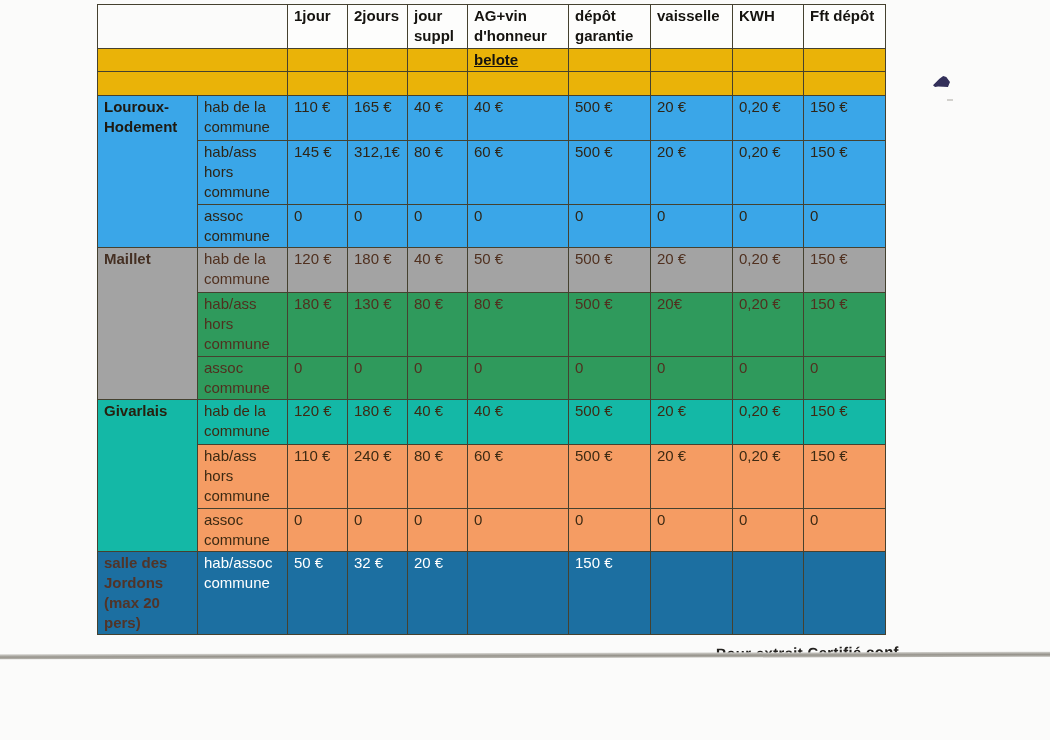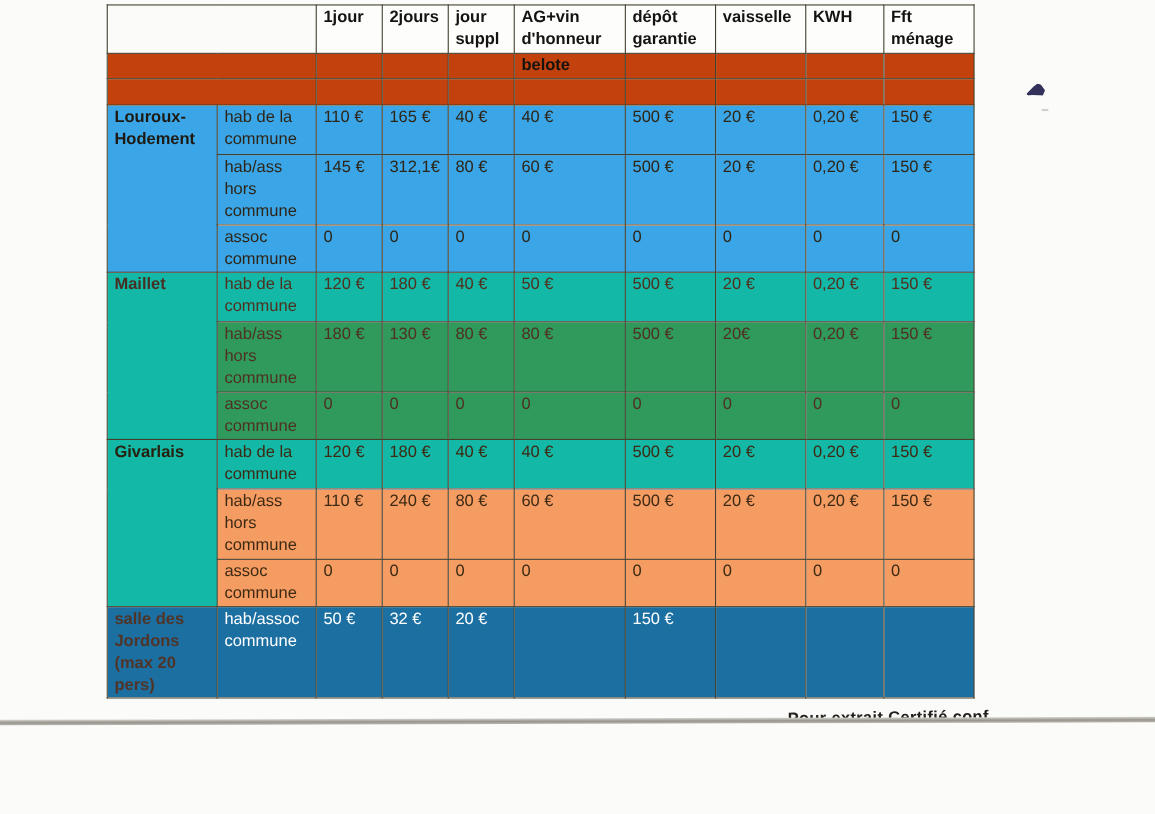--- a/index.html
+++ b/index.html
@@ -31,21 +31,21 @@
     line-height:20px;
     overflow:hidden;
     word-wrap:break-word;
   }
   td.blank{border:none;background:transparent;}
   th.colhead{
     background:#fdfdfc;
     font-weight:700;
     color:#15130f;
   }
-  tr.subrow td, tr.emptyrow td{background:#c2410c;}
+  tr.subrow td, tr.emptyrow td{background:#eab308;text-decoration:underline;}
   td.belote{font-weight:700;color:#15130f;}
 
   tr.rh1{height:44px;}
   tr.rh2{height:23px;}
   tr.rh3{height:24px;}
   tr.b1{height:45px;}
   tr.b2{height:64px;}
   tr.b3{height:40px;}
   tr.b4{height:76px;}
 
@@ -113,21 +113,21 @@
       <tbody>
           <tr class="rh1">
         <td class="blank" colspan="2"></td>
         <th class="colhead">1jour</th>
         <th class="colhead">2jours</th>
         <th class="colhead">jour suppl</th>
         <th class="colhead">AG+vin d'honneur</th>
         <th class="colhead">dépôt garantie</th>
         <th class="colhead">vaisselle</th>
         <th class="colhead">KWH</th>
-        <th class="colhead">Fft ménage</th>
+        <th class="colhead">Fft dépôt</th>
       </tr>
       <tr class="rh2 subrow">
         <td class="blank" colspan="2"></td>
         <td></td>
         <td></td>
         <td></td>
         <td class="belote">belote</td>
         <td></td>
         <td></td>
         <td></td>
@@ -173,21 +173,21 @@
         <td>0</td>
         <td>0</td>
         <td>0</td>
         <td>0</td>
         <td>0</td>
         <td>0</td>
         <td>0</td>
         <td>0</td>
       </tr>
 
-      <tr class="b1 t-green" style="background-color: #14b8a6;">
+      <tr class="b1 t-green" style="background-color: #a3a3a3;">
         <td class="name" rowspan="3">Maillet</td>
         <td>hab de la commune</td>
         <td>120 €</td>
         <td>180 €</td>
         <td>40 €</td>
         <td>50 €</td>
         <td>500 €</td>
         <td>20 €</td>
         <td>0,20 €</td>
         <td>150 €</td>

